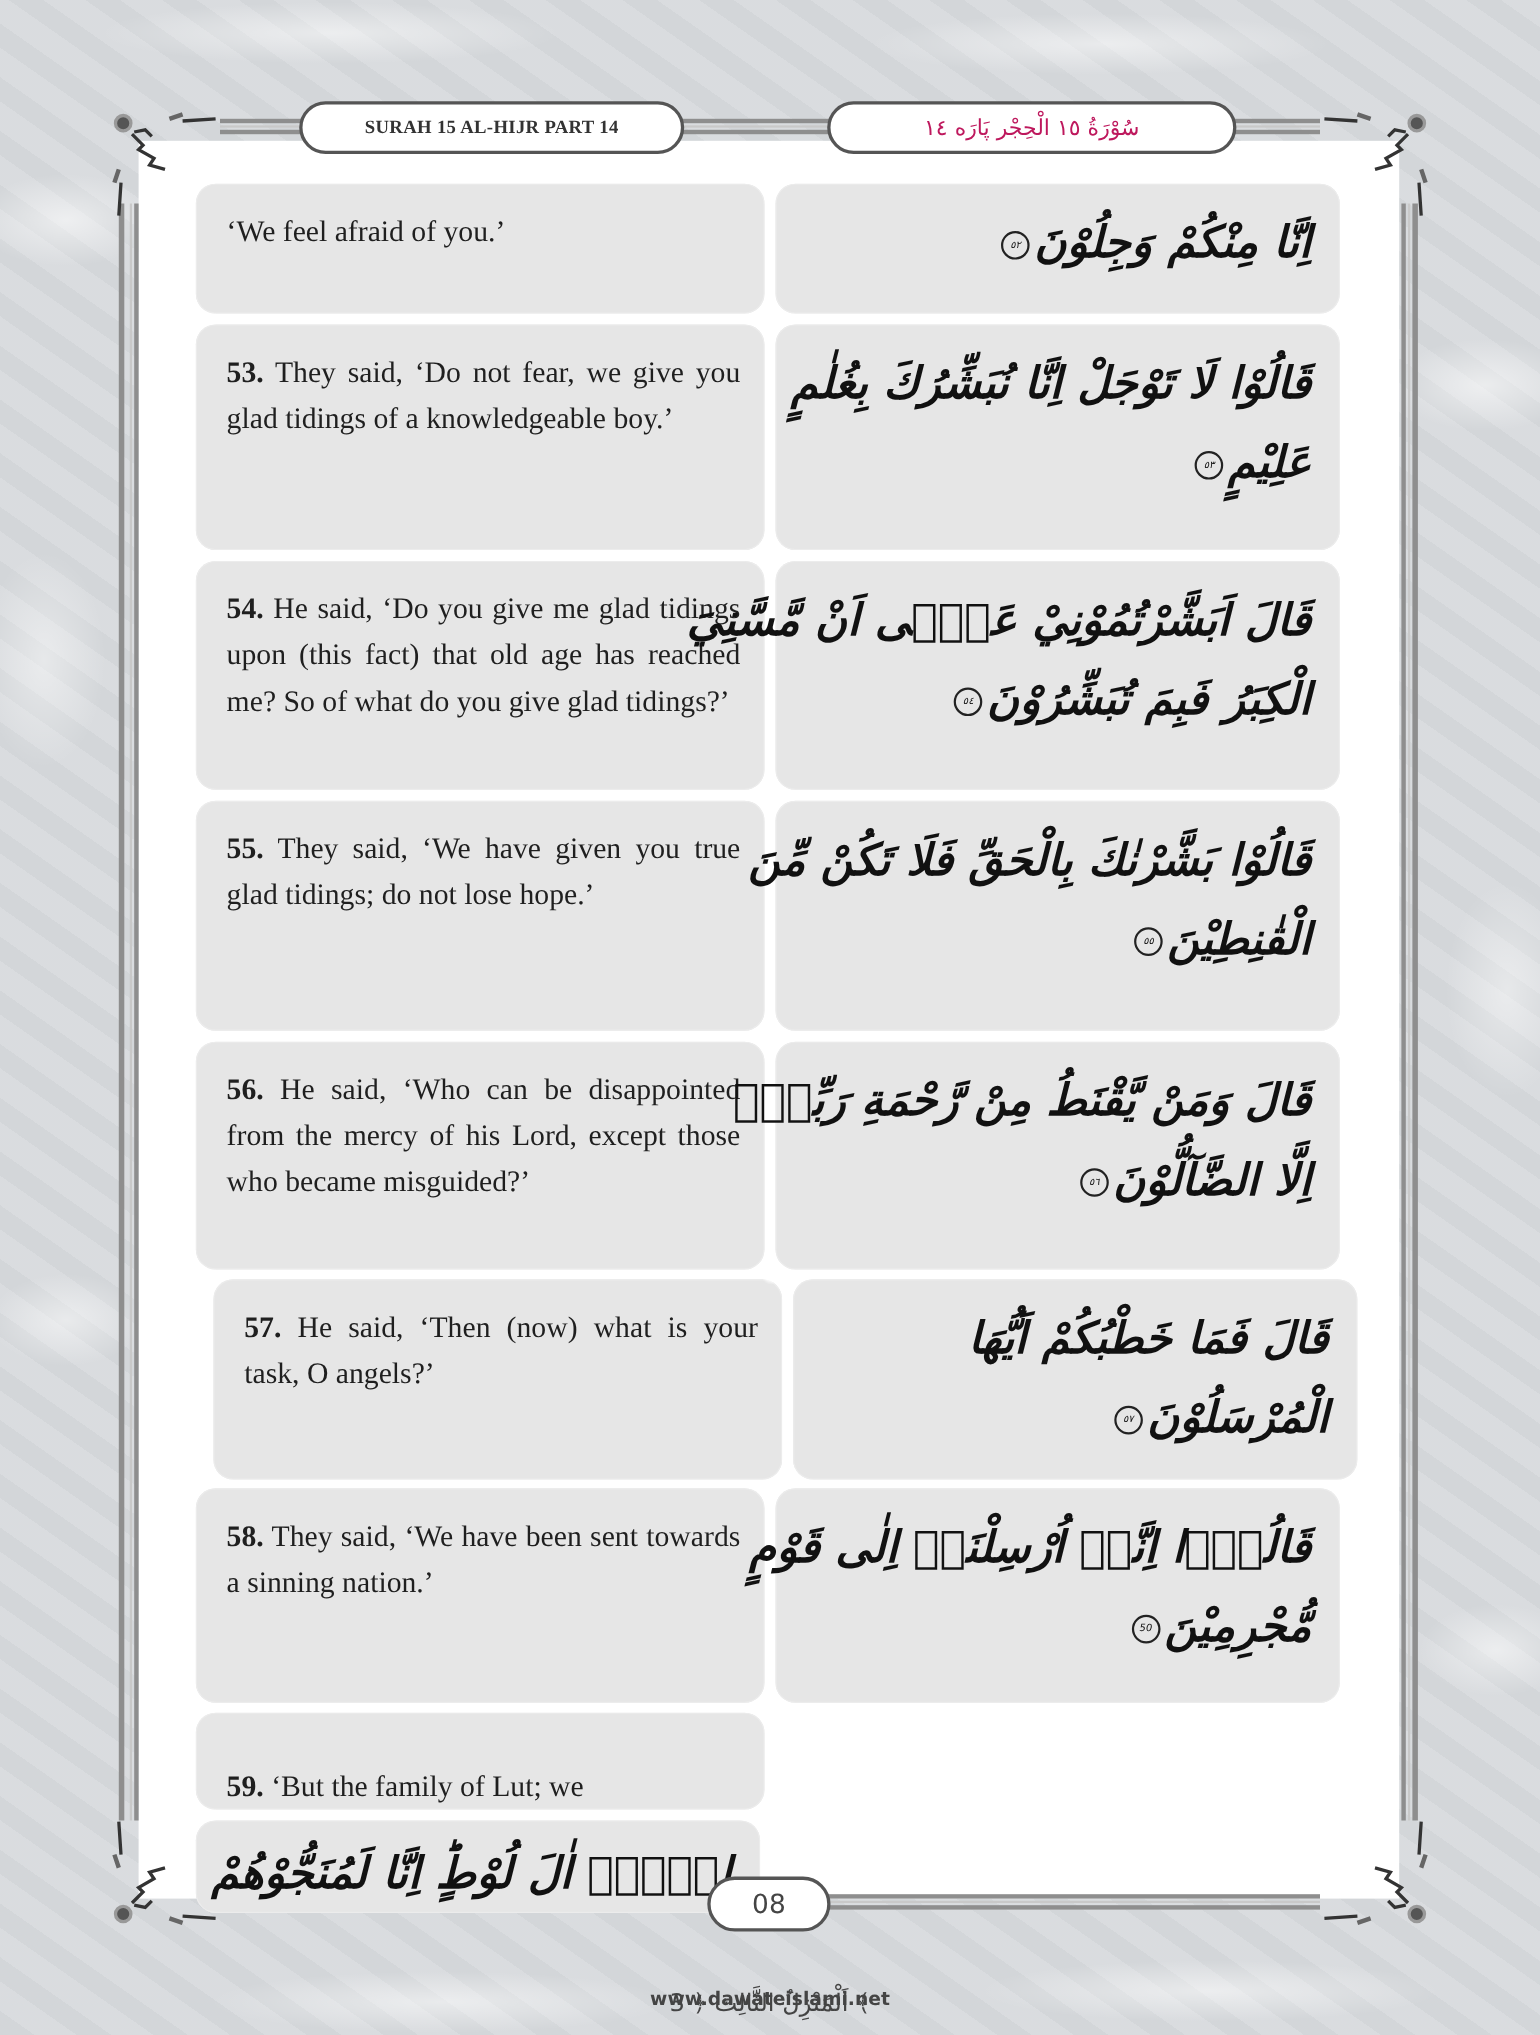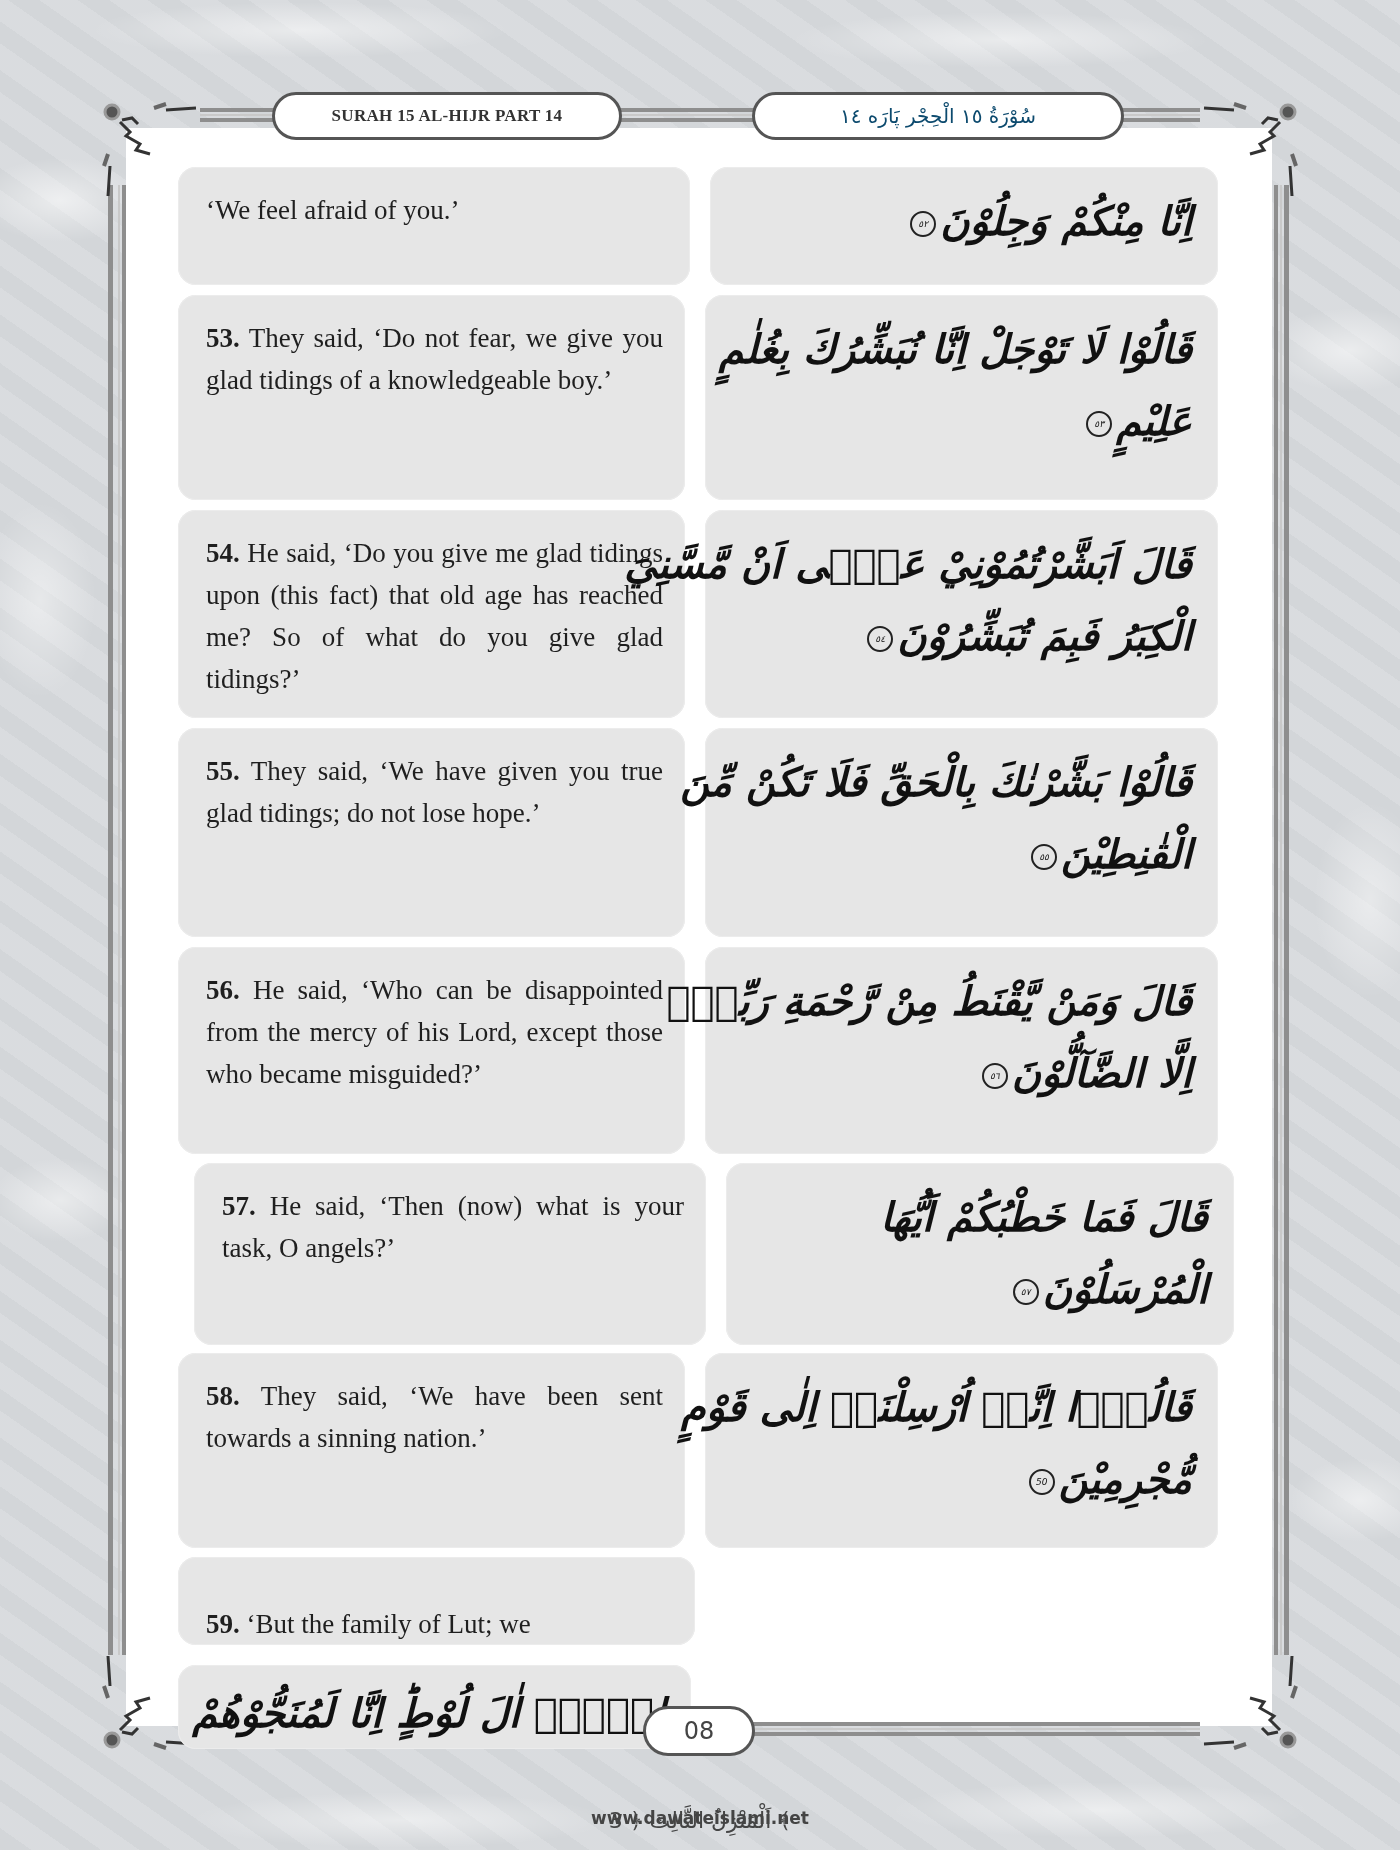--- a/index.html
+++ b/index.html
@@ -58,25 +58,25 @@
     border-radius: 28px; display: flex; align-items: center; justify-content: center;
     box-sizing: border-box;
   }
   .pill.header-left { left: 272px; top: 92px; width: 350px; height: 48px; }
   .pill.header-right { left: 752px; top: 92px; width: 372px; height: 48px; }
   .header-left-text {
     font-family: "Liberation Serif", serif; font-weight: bold; font-size: 17px;
     letter-spacing: 0.3px; color: #333;
   }
   .header-right-text {
-    font-family: "DejaVu Sans", sans-serif; font-size: 20px; color: #0c4a6e; direction: rtl;
-  }
-
-  
-  .row { position: absolute; left: 178px; width: 1040px; display: flex; gap: 20px; }
+    font-family: "DejaVu Sans", sans-serif; font-size: 20px; color: #be185d; direction: rtl;
+  }
+
+  
+  .row { position: absolute; left: 178px; width: 1040px; display: flex; gap: 10px; }
   .cell {
     background: #e6e6e6; border-radius: 18px; box-sizing: border-box;
     box-shadow: 0 0 0 1px #ececec inset;
   }
   .cell.en { width: 517px; padding: 22px 22px 0 28px; }
   .cell.ar { width: 513px; padding: 18px 26px 0 22px; direction: rtl; text-align: right; font-style: italic; }
   .en-text {
     font-family: "Liberation Serif", serif; font-size: 27px; line-height: 42px;
     color: #1f1f1f; text-align: justify; text-align-last: left;
   }

